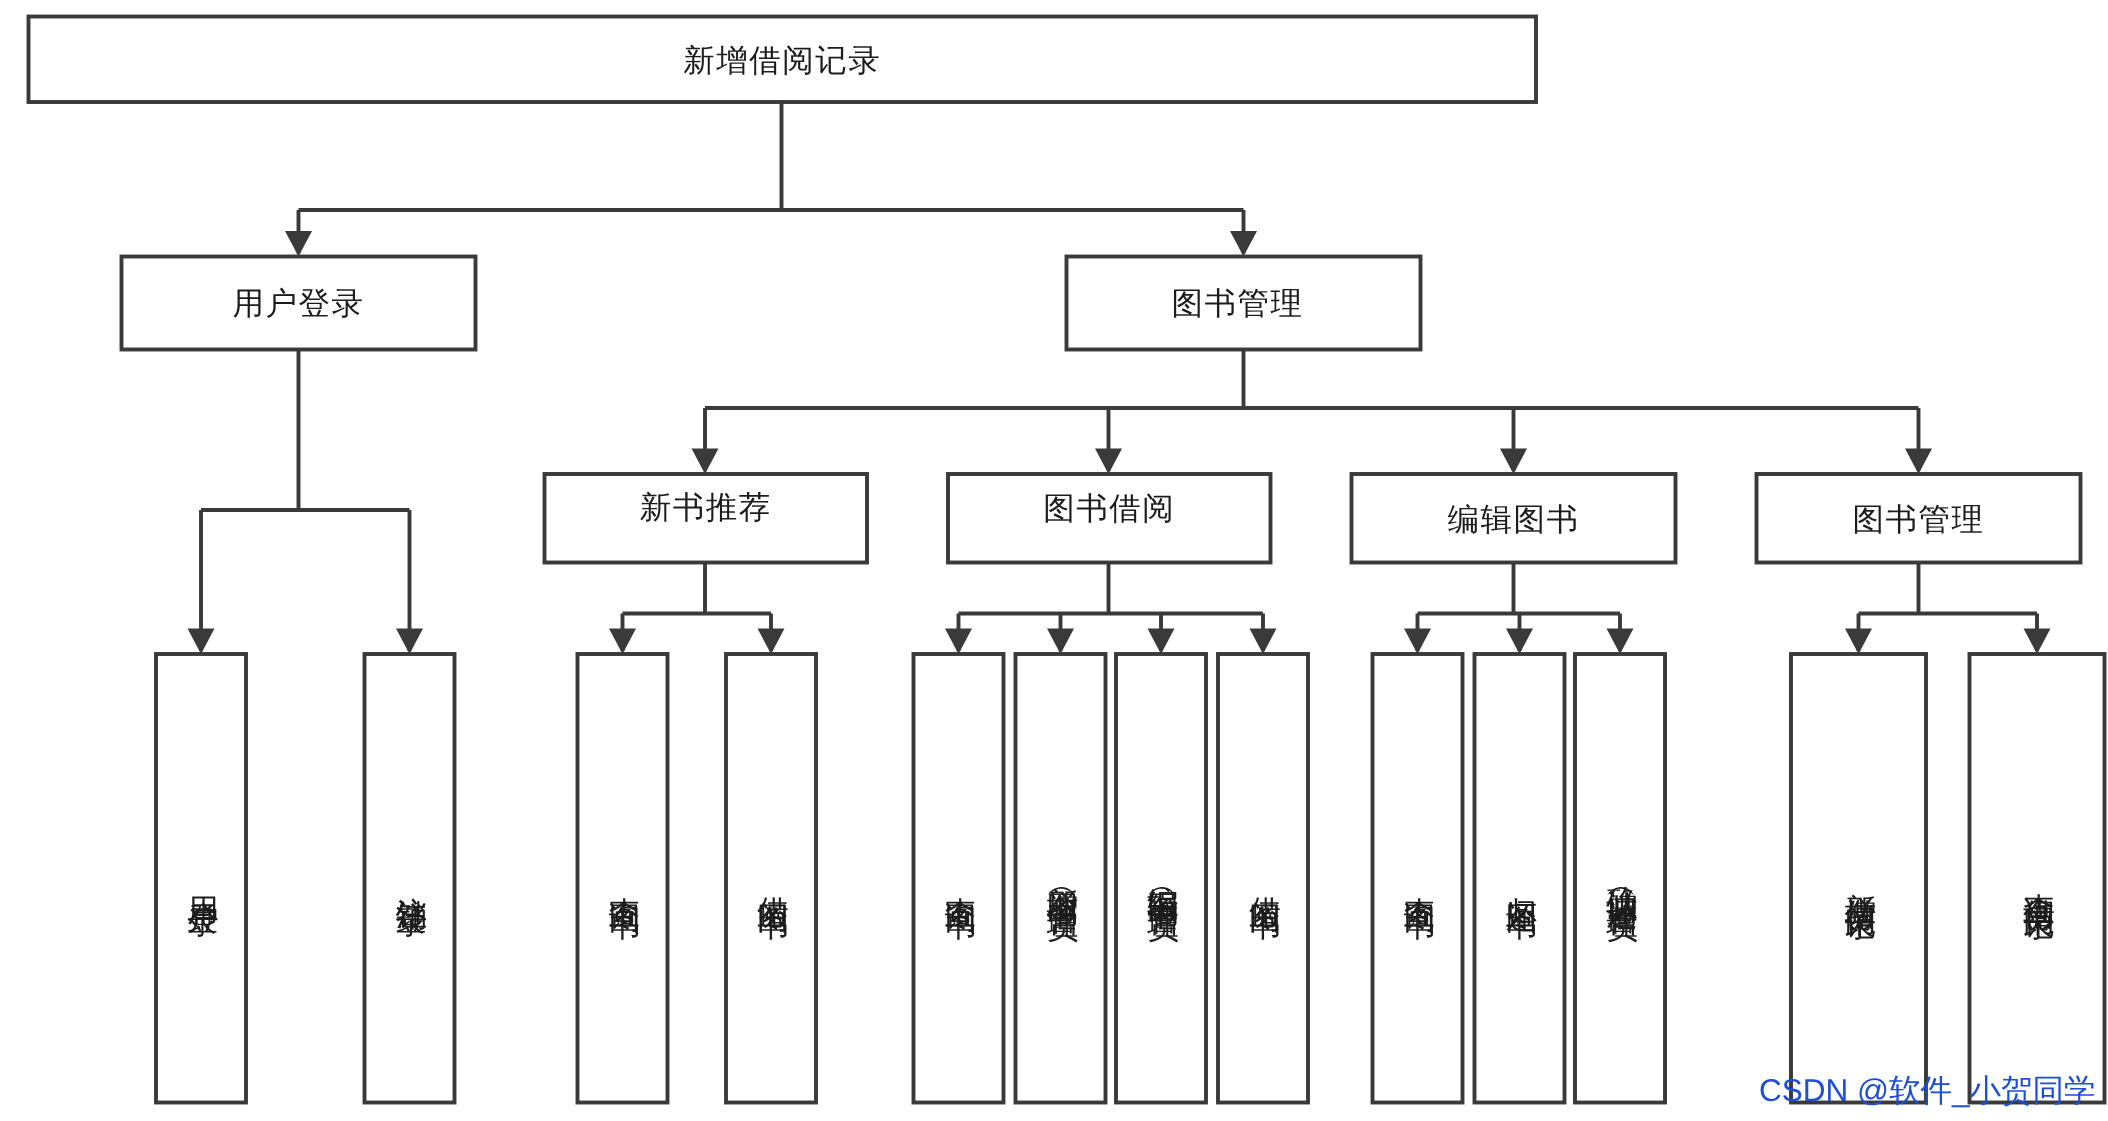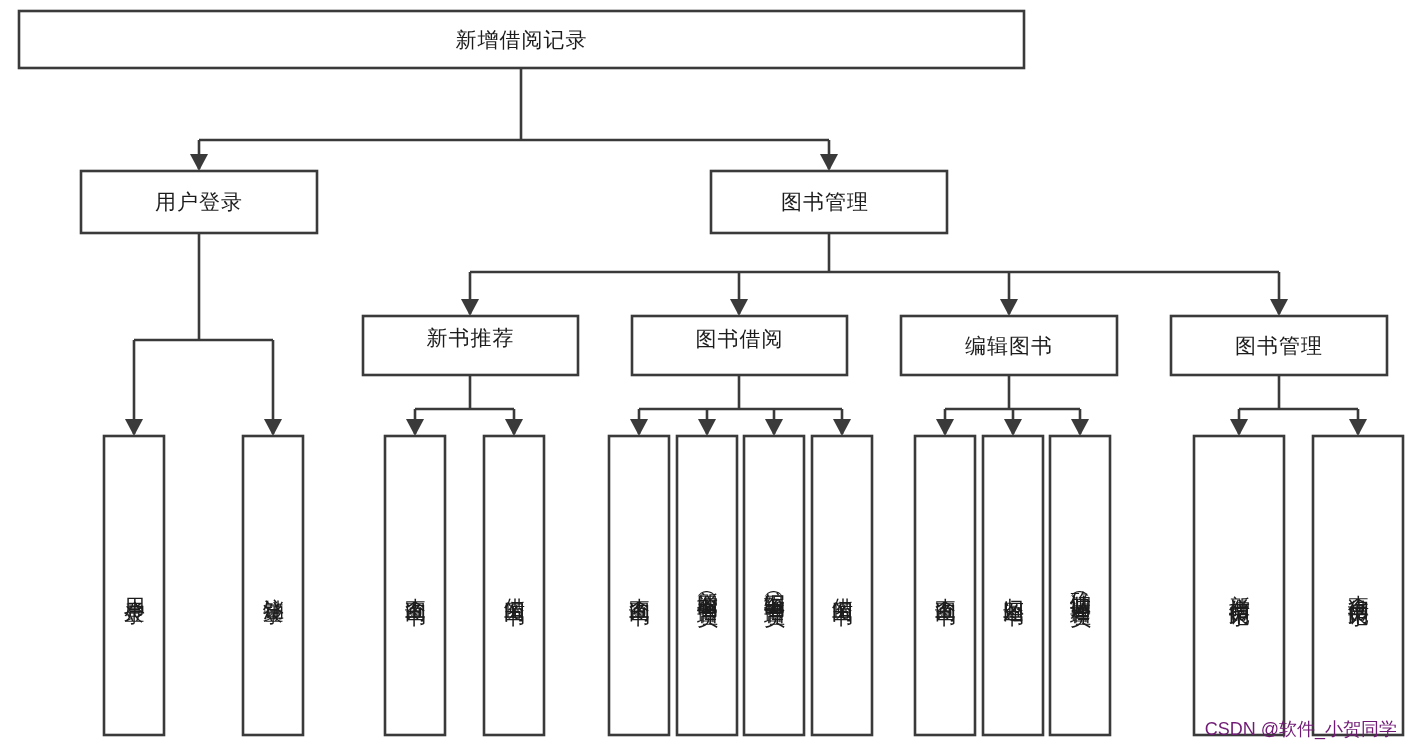--- a/index.html
+++ b/index.html
@@ -38,22 +38,22 @@
     stroke-linecap: butt;
   }
   .arrow-head {
     fill: #3a3a3a;
     stroke: none;
   }
   .watermark {
     position: absolute;
     right: 8px;
     bottom: 6px;
-    font-size: 18px;
-    color: #701a75;
+    font-size: 21px;
+    color: #1d4ed8;
     font-family: "Liberation Sans", "DejaVu Sans", sans-serif;
     white-space: nowrap;
     user-select: none;
     pointer-events: none;
   }
   .vtext-wrap {
     position: absolute;
     display: flex;
     align-items: center;
     justify-content: center;

